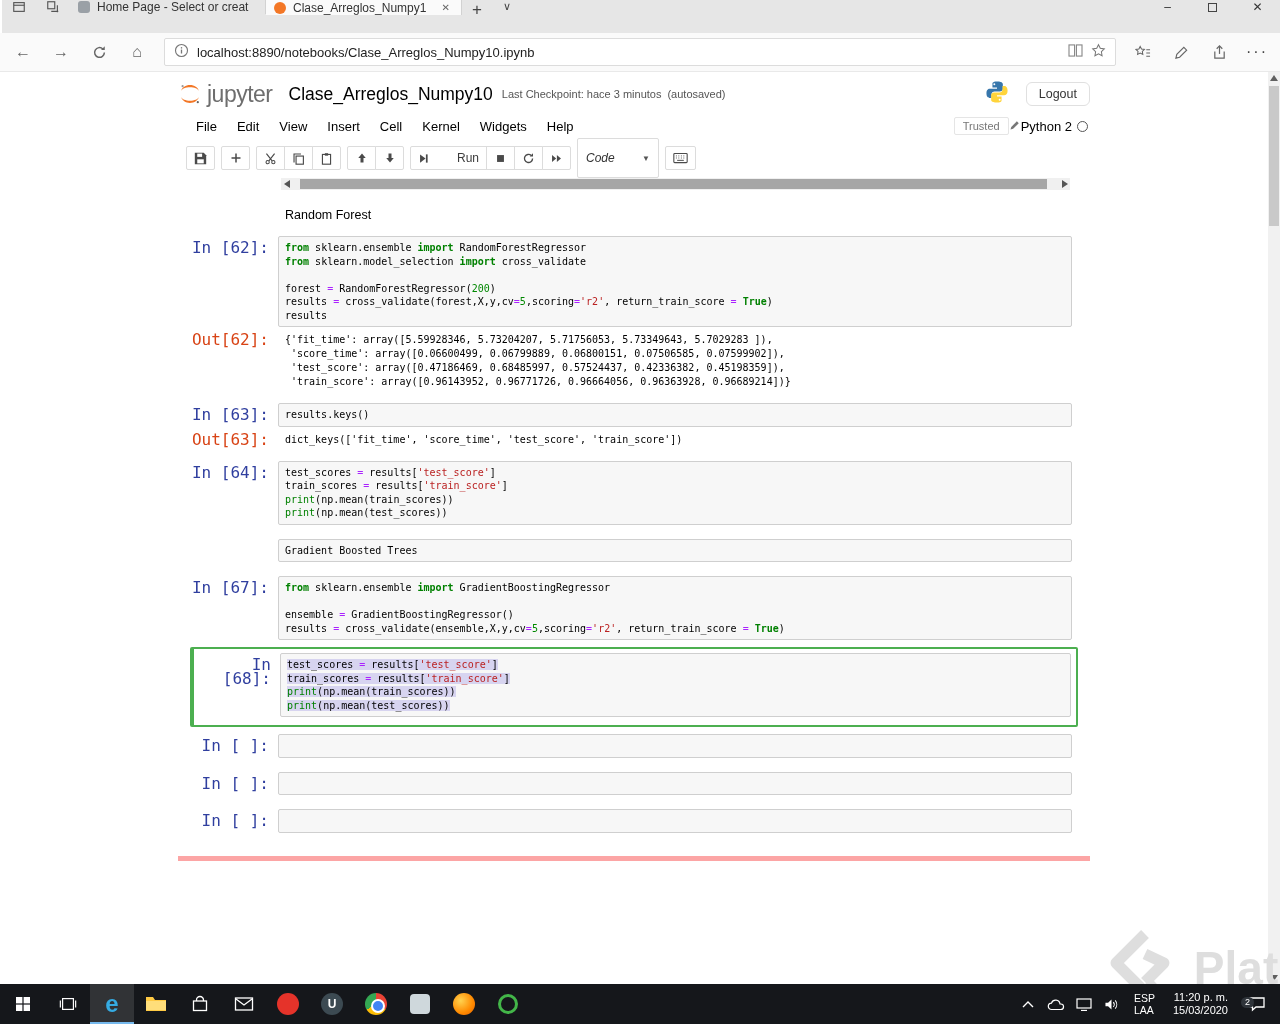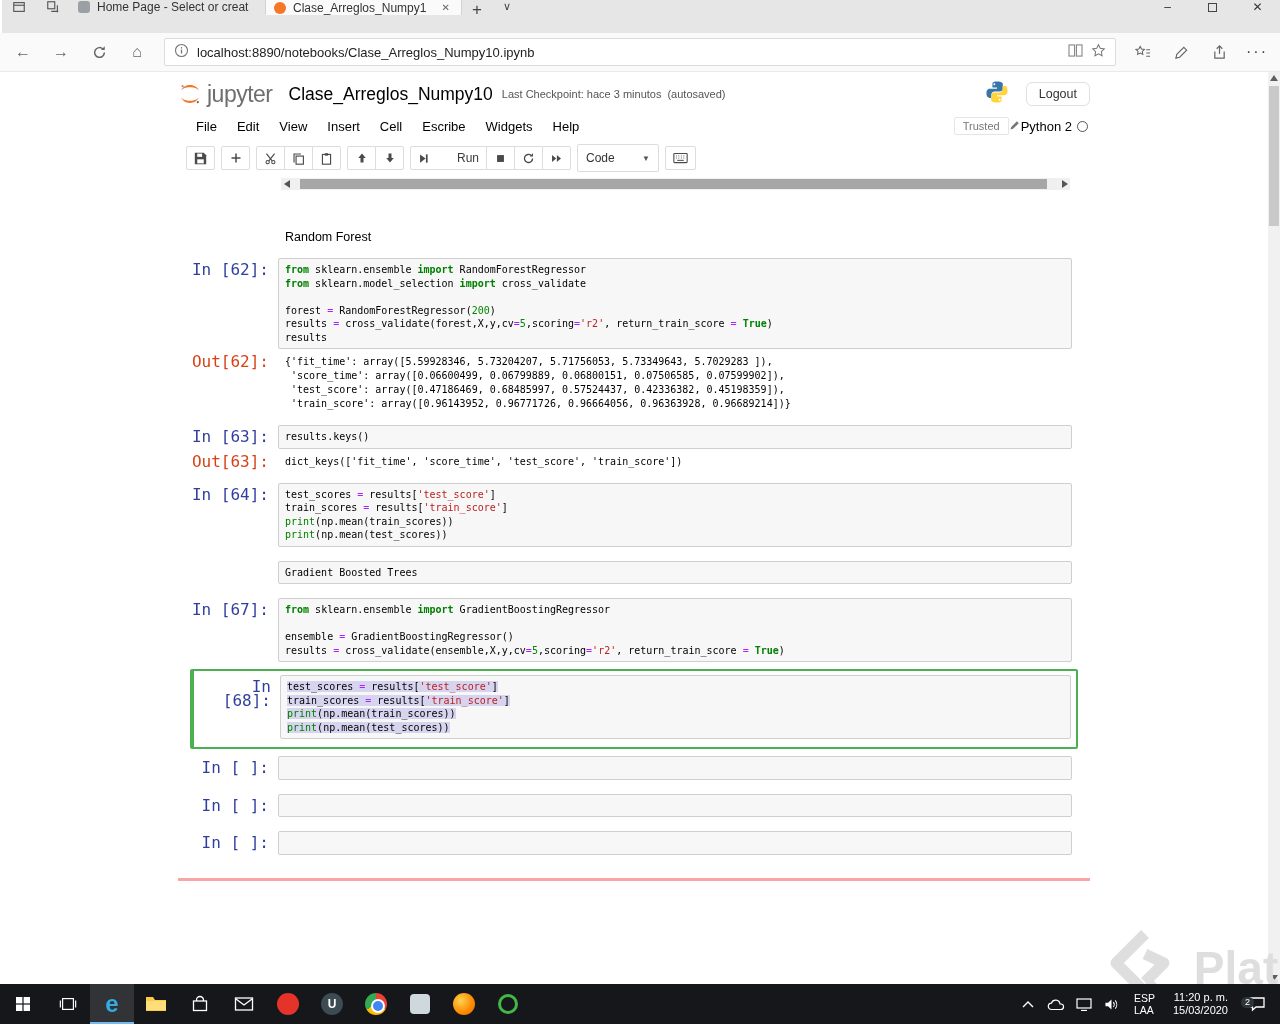--- a/index.html
+++ b/index.html
@@ -49,30 +49,30 @@
   .trusted-chip{font-size:11px;color:#777;border:1px solid #e5e5e5;border-radius:2px;padding:2px 8px;}
   .kernel-ind{display:flex;align-items:center;gap:5px;font-size:13px;color:#000;}
   .kernel-circle{width:11px;height:11px;border:1.5px solid #555;border-radius:50%;display:inline-block;}
 
   .jp-toolbar{display:flex;align-items:center;height:32px;gap:6px;margin-top:2px;padding-left:8px;}
   .tb-btn{height:24px;min-width:29px;display:flex;align-items:center;justify-content:center;gap:4px;background:#fff;border:1px solid #dcdcdc;border-radius:2px;color:#3c3c3c;font-size:12px;padding:0 7px;}
   .btn-group{display:flex;}
   .btn-group .tb-btn{border-radius:0;margin-left:-1px;}
   .btn-group .tb-btn:first-child{border-radius:2px 0 0 2px;margin-left:0;gap:28px;}
   .btn-group .tb-btn:last-child{border-radius:0 2px 2px 0;}
-  .cell-type-select{height:28px;width:82px;background:#fff;border:1px solid #dcdcdc;border-radius:2px;display:flex;align-items:center;justify-content:space-between;padding:0 8px;font-size:12px;color:#333;}
+  .cell-type-select{height:40px;width:82px;background:#fff;border:1px solid #dcdcdc;border-radius:2px;display:flex;align-items:center;justify-content:space-between;padding:0 8px;font-size:12px;color:#333;font-style:italic;}
   .sel-caret{font-size:8px;color:#555;}
 
   .hscroll{position:relative;margin-left:103px;width:789px;height:12px;background:#f0f0f0;margin-top:4px;display:flex;align-items:center;}
   .hs-arrow{width:11px;display:flex;align-items:center;justify-content:center;}
   .hs-track{position:relative;flex:1;height:12px;}
   .hs-thumb{position:absolute;left:8px;right:12px;top:1px;height:10px;background:#a6a6a6;}
 
   
-  .notebook{padding-top:30px;border-bottom:3px solid #fca5a5;padding-bottom:16px;}
+  .notebook{padding-top:8px;border-bottom:5px solid #fca5a5;padding-bottom:16px;}
   .cell{padding:7px 0;}
   .row{display:flex;}
   .prompt{flex:0 0 100px;width:100px;text-align:right;padding-right:9px;font-family:"DejaVu Sans Mono",monospace;font-size:16px;line-height:13.5px;padding-top:5px;}
   .in-prompt{color:#303f9f;}
   .out-prompt{color:#d84315;padding-top:1px;}
   .input-area{flex:1;margin-right:18px;background:#f7f7f7;border:1px solid #cfcfcf;border-radius:2px;padding:4px 6px;min-height:21px;}
   pre.code{font-family:"DejaVu Sans Mono",monospace;font-size:10px;line-height:13.5px;white-space:pre;color:#000;}
   .cl{min-height:13.5px;white-space:pre;}
   .lt.sel{background:#d7d4f0;}
   .out-row{margin-top:5px;}
@@ -241,21 +241,21 @@
           <button class="logout-btn">Logout</button>
         </div>
       </div>
 
       <div class="jp-menubar">
         <span class="menu-item">File</span>
         <span class="menu-item">Edit</span>
         <span class="menu-item">View</span>
         <span class="menu-item">Insert</span>
         <span class="menu-item">Cell</span>
-        <span class="menu-item">Escribe</span>
+        <span class="menu-item">Kernel</span>
         <span class="menu-item">Widgets</span>
         <span class="menu-item">Help</span>
         <div class="jp-menubar-right">
           <span class="trusted-chip">Trusted</span>
           <span>
             <svg width="12" height="12" viewBox="0 0 16 16">
                 <path d="M2 14l1-3.5L10.5 3l2.5 2.5L5.5 13z" fill="#777"></path>
               </svg>
           </span>
           <span class="kernel-ind">

